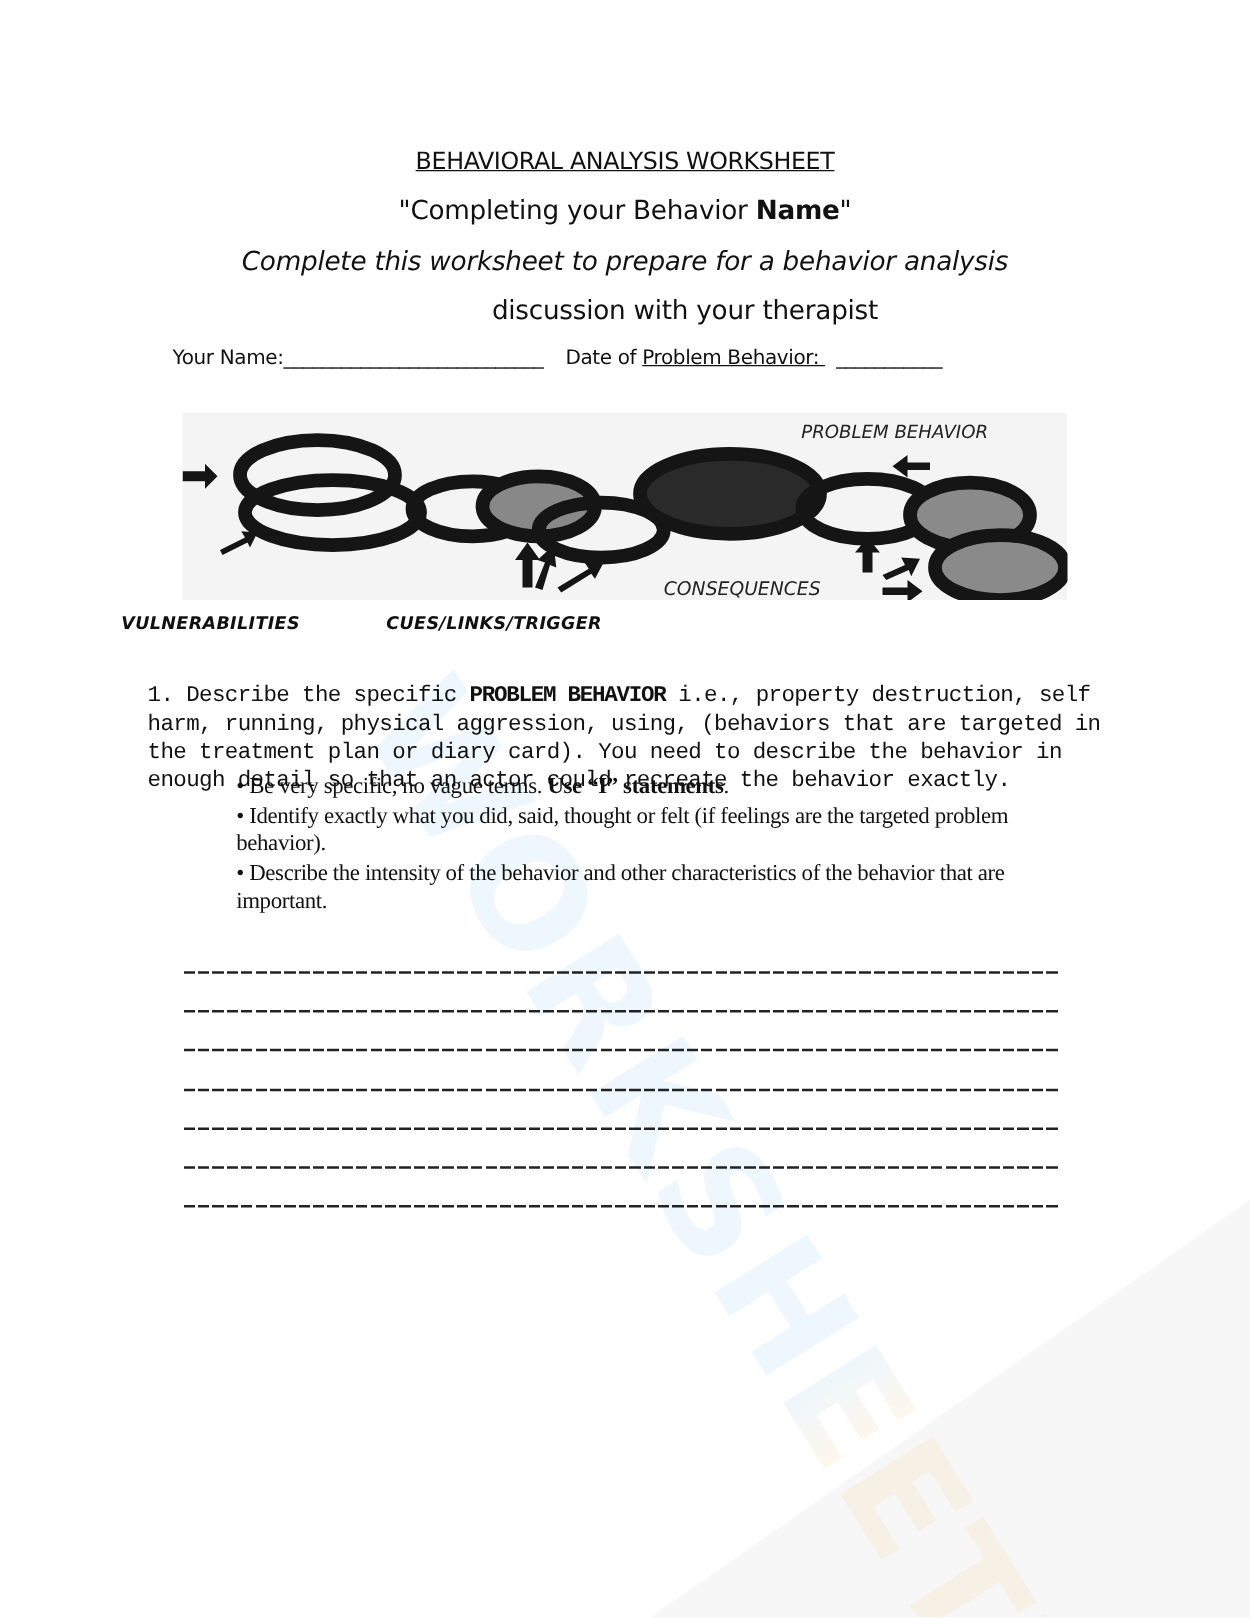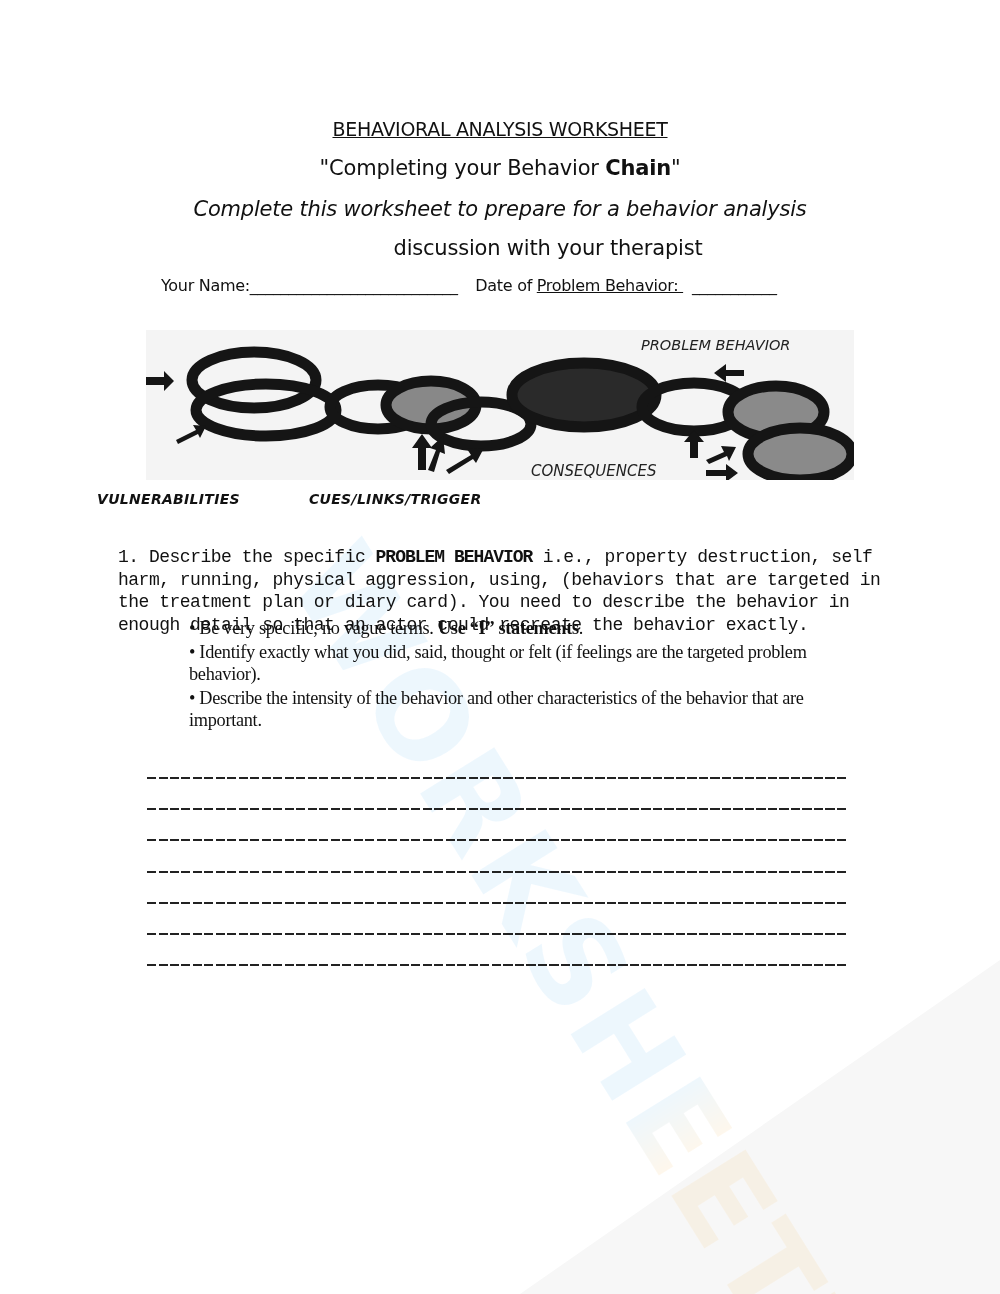--- a/index.html
+++ b/index.html
@@ -18,21 +18,21 @@
     background: linear-gradient(90deg, #2aa1f0 0%, #2aa1f0 50%, #f5a623 55%, #f5a623 100%);
     -webkit-background-clip: text; background-clip: text; color: transparent;
   }
   .header { position: absolute; left: 0; width: 1000px; text-align: center; }
   .title { top: 118px; font-size: 19px; text-decoration: underline; font-family: "DejaVu Sans", sans-serif; letter-spacing: -0.3px; }
   .subtitle { top: 156px; font-size: 21px; letter-spacing: -0.2px; }
   .subtitle b { font-weight: bold; }
   .instr1 { top: 197px; font-size: 21px; letter-spacing: -0.2px; font-style: italic; }
   .instr2 { top: 236px; font-size: 21px; letter-spacing: -0.2px; padding-left: 48px; }
   .nameline {
-    position: absolute; top: 276px; left: 161px; font-size: 16px; letter-spacing: -0.3px; white-space: nowrap;
+    position: absolute; top: 276px; left: 138px; font-size: 16px; letter-spacing: -0.3px; white-space: nowrap;
   }
   .nameline .u { text-decoration: underline; }
   .chain {
     position: absolute; left: 146px; top: 330px; width: 708px; height: 150px;
   }
   .labels {
     position: absolute; top: 491px; left: 97px; font-family: "DejaVu Sans", sans-serif; font-style: italic; font-weight: bold;
     font-size: 14px; letter-spacing: 0.3px;
   }
   .labels span { position: absolute; white-space: nowrap; }
@@ -57,21 +57,21 @@
     background: repeating-linear-gradient(90deg, #222 0 9px, transparent 9px 11.5px);
   }
 </style>
 </head>
 <body>
 
 <div class="bg-triangle"></div>
 <div class="watermark">WORKSHEETZONE</div>
 
 <div class="header title">BEHAVIORAL ANALYSIS WORKSHEET</div>
-<div class="header subtitle"><span>"Completing your Behavior </span><b>Chain</b><span>"</span></div>
+<div class="header subtitle"><span>"Completing your Behavior </span><b>Name</b><span>"</span></div>
 <div class="header instr1">Complete this worksheet to prepare for a behavior analysis</div>
 <div class="header instr2">discussion with your therapist</div>
 
 <div class="nameline">
   <span>Your Name:</span><span>___________________________</span>
   <span style="display:inline-block;width:8px"></span>
   <span>Date of </span><span class="u">Problem Behavior: </span>
   <span style="display:inline-block;width:4px"></span>
   <span>___________</span>
 </div>

